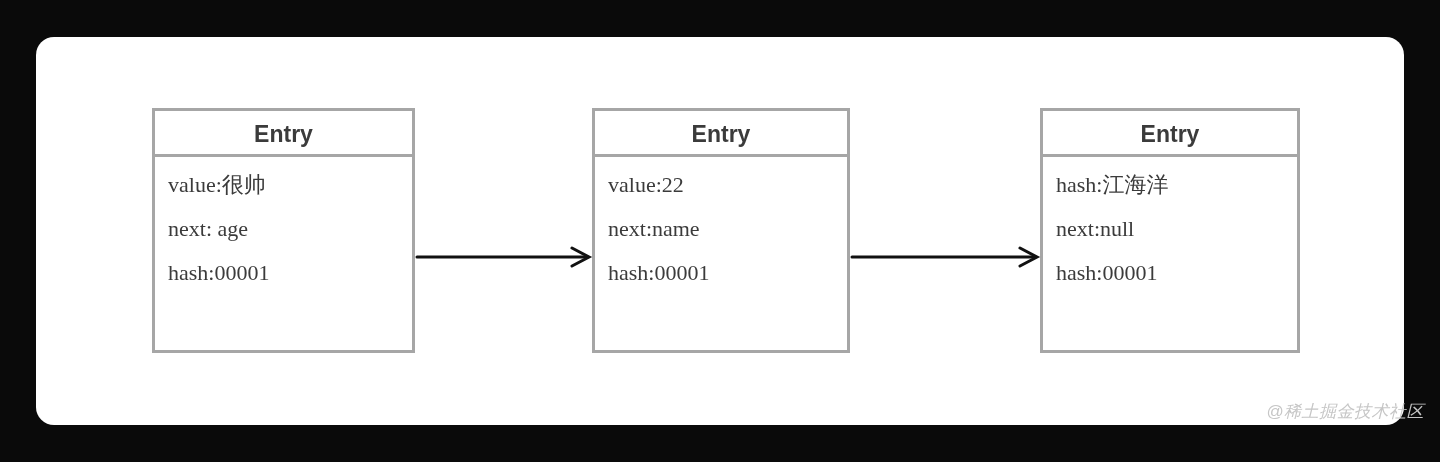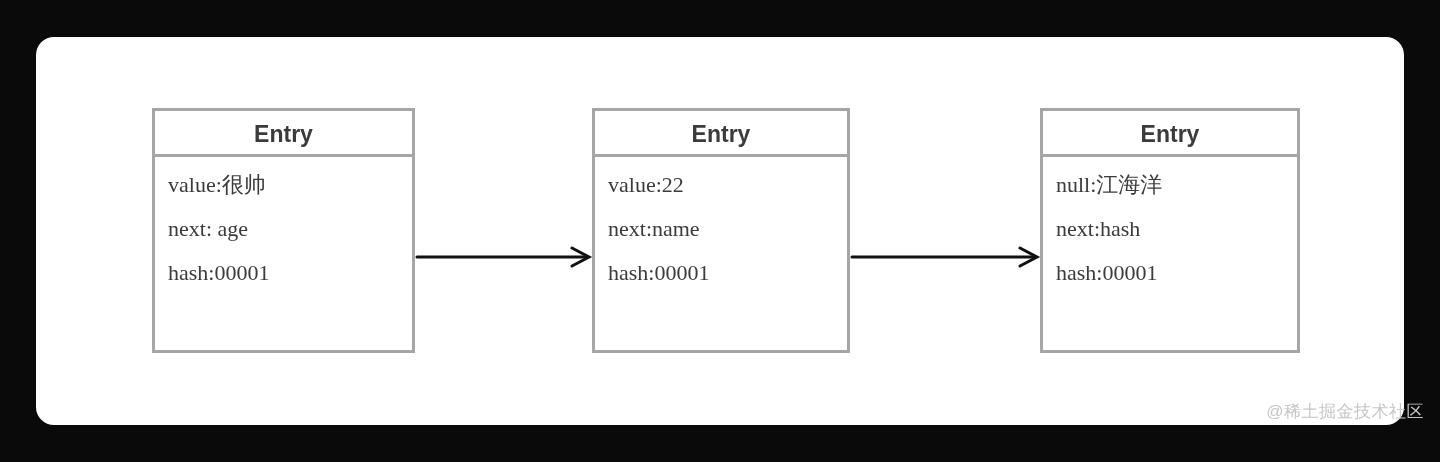--- a/index.html
+++ b/index.html
@@ -57,20 +57,21 @@
     left: 0; top: 0;
     width: 1440px; height: 462px;
     pointer-events: none;
   }
   .watermark {
     position: absolute;
     right: 16px; bottom: 10px;
     font-size: 17px;
     color: var(--watermark);
     letter-spacing: 0.5px;
+    font-style: italic;
   }
 </style>
 </head>
 <body>
 
 <div class="root">
 
   <div class="canvas"></div>
 
   <div class="entry-node n0">
@@ -87,22 +88,22 @@
     <div class="node-body">
       <div class="entry-field">value:22</div>
       <div class="entry-field">next:name</div>
       <div class="entry-field">hash:00001</div>
     </div>
   </div>
 
   <div class="entry-node n2">
     <div class="node-header">Entry</div>
     <div class="node-body">
-      <div class="entry-field">null:江海洋</div>
-      <div class="entry-field">next:hash</div>
+      <div class="entry-field">hash:江海洋</div>
+      <div class="entry-field">next:null</div>
       <div class="entry-field">hash:00001</div>
     </div>
   </div>
 
   <svg class="arrow-layer" width="1440" height="462" viewBox="0 0 1440 462" xmlns="http://www.w3.org/2000/svg">
     <g stroke="var(--arrow)" stroke-width="3" fill="none" stroke-linecap="round">
       <line x1="417" y1="257" x2="587" y2="257"></line>
       <polyline points="572,248 589,257 572,266"></polyline>
     </g>
     <g stroke="var(--arrow)" stroke-width="3" fill="none" stroke-linecap="round">

